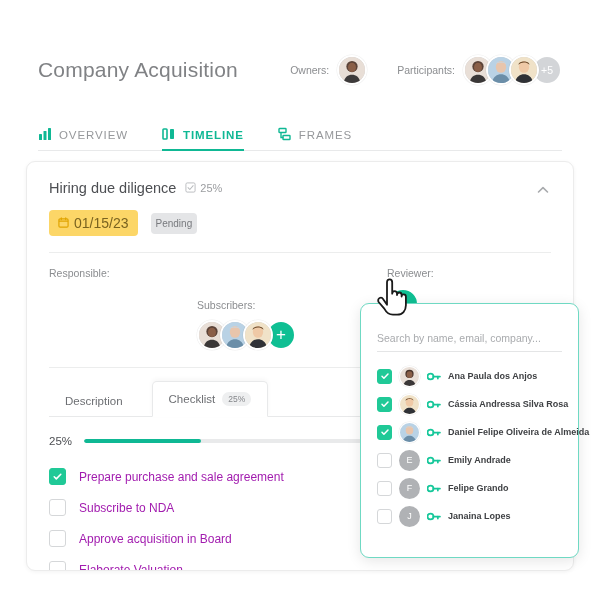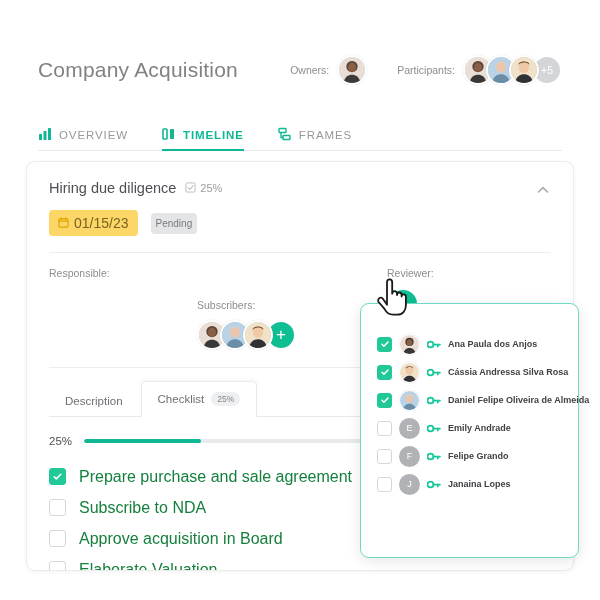--- a/index.html
+++ b/index.html
@@ -104,21 +104,21 @@
     border: 2px solid #fff; margin-left: -7px; flex: none; cursor: pointer;
   }
   .plus-circle.solo { margin-left: 0; width: 32px; height: 32px; }
   .plus-circle span { color: #fff; font-size: 17px; line-height: 1; margin-top:-2px; }
 
   .divider2 { height: 1px; background: #eceded; margin: 17px 22px 0 22px; }
 
   
   .inner-tabs {
     display: flex; align-items: flex-end; padding: 13px 22px 0 22px;
-    gap: 2px; position: relative;
+    gap: 13px; position: relative;
   }
   .inner-tab {
     font-size: 11.5px; color: #6d6f73; padding: 10px 16px;
     border-radius: 5px 5px 0 0; cursor: pointer; white-space: nowrap;
     display: flex; align-items: center; gap: 7px;
   }
   .inner-tab.active {
     border: 1px solid #e8e9ea; border-bottom-color: #fff;
     background: #fff; position: relative; z-index: 2;
     box-shadow: 0 -2px 5px rgba(0,0,0,.04);
@@ -146,21 +146,21 @@
   
   .checklist { padding: 14px 22px 0 22px; }
   .check-item { display: flex; align-items: center; gap: 13px; height: 31px; }
   .cbox {
     width: 17px; height: 17px; border-radius: 3px;
     border: 1.5px solid #d5d7d9; background: #fff; flex: none;
     display: flex; align-items: center; justify-content: center; cursor: pointer;
   }
   .cbox.checked { background: #20c997; border-color: #20c997; }
   .cbox.checked svg { display: block; }
-  .check-label { font-size: 16px; color: #15803d; }
+  .check-label { font-size: 12px; color: #a21caf; }
 
   .add-item-btn {
     margin: 14px 0 0 22px; display: inline-block;
     font-size: 10.5px; color: #4d4f53; letter-spacing: .5px;
     border: 1px solid #e3e4e5; background: #fff; border-radius: 5px;
     padding: 10px 18px; cursor: pointer;
   }
 
   
   .dropdown {
@@ -420,20 +420,21 @@
       <div class="check-item">
         <span class="cbox"></span>
         <span class="check-label">Elaborate Valuation</span>
       </div>
     </div>
 
     <div class="add-item-btn">+ ADD ITEM</div>
   </div>
 
   <div class="dropdown">
+    <input class="dd-search" type="text" placeholder="Search by name, email, company..." style="">
 
     <div class="dd-list">
 
       <div class="dd-item">
         <span class="dd-cbox checked">
           <svg width="10" height="10" viewBox="0 0 12 12">
               <path d="M2.4 6.3l2.3 2.3L9.6 3.6" fill="none" stroke="#fff" stroke-width="1.8" stroke-linecap="round" stroke-linejoin="round"></path>
             </svg>
         </span>
         <span class="dd-av">

